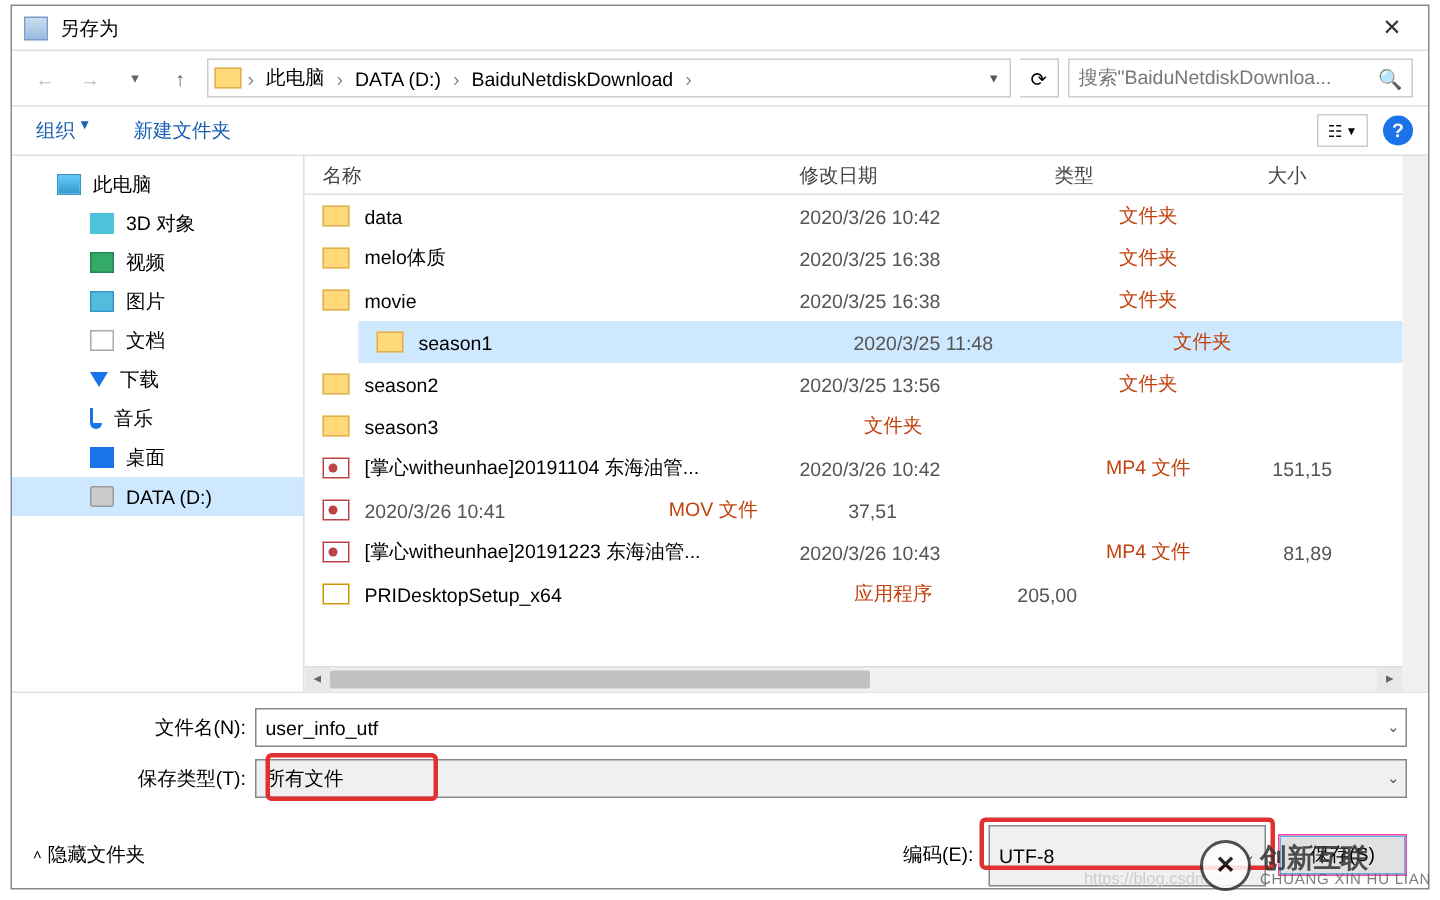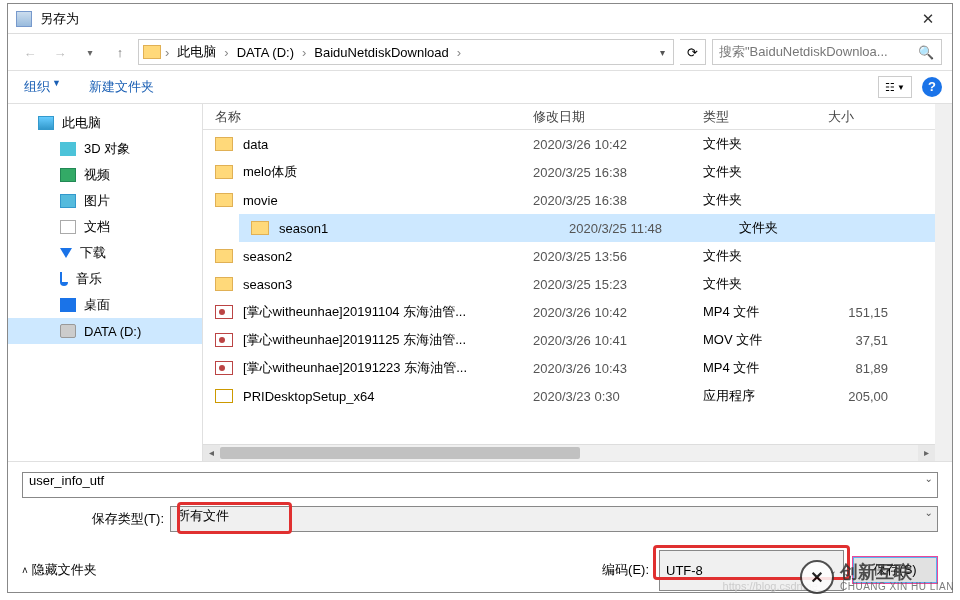--- a/index.html
+++ b/index.html
@@ -45,41 +45,41 @@
 .ico.desktop { background: #1a73e8; }
 .ico.drive { background: #ccc; border: 1px solid #999; border-radius: 2px; }
 .ico.drivewin { background: #ccc; border: 1px solid #999; border-radius: 2px; position: relative; }
 .ico.drivewin::after { content:""; position:absolute; left:2px; top:2px; width:5px; height:5px; background:#0af; }
 
 .filepane { flex: 1; display: flex; flex-direction: column; overflow: hidden; position: relative; }
 .headers { height: 26px; display: flex; align-items: center; border-bottom: 1px solid #e0e0e0; padding-left: 12px; color: #444; }
 .col-name { width: 318px; }
 .col-date { width: 170px; }
 .col-type { width: 125px; }
-.col-size { width: 60px; }
+.col-size { width: 60px; text-align: center; }
 .filelist { flex: 1; overflow-y: auto; overflow-x: auto; }
 .row { height: 28px; display: flex; align-items: center; padding-left: 12px; }
 .row.selected { background: #cde8ff; margin-left: 36px; }
 .row .fico { width: 18px; height: 14px; margin-right: 10px; background: #ffd97a; border: 1px solid #e0b055; }
 .row .fico.file { background: #fff; border: 1px solid #b44; position: relative; }
 .row .fico.file::after { content:""; position:absolute; left:3px; top:3px; width:6px; height:6px; background:#b44; border-radius:50%; }
 .row .fico.exe { background: #fff; border: 1px solid #c90; }
 .row .name { width: 290px; overflow: hidden; white-space: nowrap; text-overflow: ellipsis; }
 .row .date { width: 170px; color: #555; }
-.row .type { width: 125px; color: #000000; }
+.row .type { width: 125px; color: #c2410c; text-align: center; }
 .row .size { width: 60px; text-align: right; color: #555; }
 .hscroll { height: 17px; background: #f0f0f0; border-top: 1px solid #ddd; position: relative; }
 .hscroll .thumb { position: absolute; left: 0; top: 2px; width: 360px; height: 12px; background: #c1c1c1; border-radius: 2px; }
 .hscroll .rarrow { position: absolute; right: 0; top: 0; width: 17px; height: 17px; background: #e8e8e8; text-align: center; line-height: 15px; color: #666; font-size: 10px; }
 .hscroll .larrow { position: absolute; left: 0; top: 0; width: 17px; height: 17px; background: #e8e8e8; text-align: center; line-height: 15px; color: #666; font-size: 10px; }
 
 .bottom { padding: 10px 14px 8px 14px; border-top: 1px solid #e0e0e0; }
 .formrow { display: flex; align-items: center; margin-bottom: 8px; }
 .formrow label { width: 148px; text-align: right; padding-right: 6px; }
-.formrow .field { flex: 1; height: 26px; border: 1px solid #888; padding: 0 6px; display: flex; align-items: flex-start; position: relative; }
+.formrow .field { flex: 1; height: 26px; border: 1px solid #888; padding: 0 6px; display: flex; align-items: center; position: relative; }
 .formrow .field .dd { position: absolute; right: 4px; color: #555; font-size: 10px; }
 .field.typefield { background: #f0f0f0; }
 .redbox1 { position: absolute; pointer-events: none; border: 3px solid #e03030; border-radius: 4px; }
 
 .footer { height: 44px; display: flex; align-items: center; padding: 0 14px; gap: 8px; }
 .footer .hide { display: flex; align-items: center; gap: 4px; }
 .footer .hide .chev { font-size: 10px; }
 .footer .spacer { flex: 1; }
 .footer .enc-label { margin-right: 2px; }
 .footer .enc-select { width: 185px; height: 41px; border: 1px solid #888; background: #f0f0f0; padding: 0 6px; display: flex; align-items: center; position: relative; }
@@ -223,64 +223,62 @@
           <div class="row">
             <span class="fico"></span>
             <span class="name">season2</span>
             <span class="date">2020/3/25 13:56</span>
             <span class="type">文件夹</span>
             <span class="size"></span>
           </div>
           <div class="row">
             <span class="fico"></span>
             <span class="name">season3</span>
-            <span class="date">2020/3/25 15:23</span>
             <span class="type">文件夹</span>
             <span class="size"></span>
           </div>
           <div class="row">
             <span class="fico file"></span>
             <span class="name">[掌心witheunhae]20191104 东海油管...</span>
             <span class="date">2020/3/26 10:42</span>
             <span class="type">MP4 文件</span>
             <span class="size">151,15</span>
           </div>
           <div class="row">
             <span class="fico file"></span>
-            <span class="name">[掌心witheunhae]20191125 东海油管...</span>
             <span class="date">2020/3/26 10:41</span>
             <span class="type">MOV 文件</span>
             <span class="size">37,51</span>
           </div>
           <div class="row">
             <span class="fico file"></span>
             <span class="name">[掌心witheunhae]20191223 东海油管...</span>
             <span class="date">2020/3/26 10:43</span>
             <span class="type">MP4 文件</span>
             <span class="size">81,89</span>
           </div>
           <div class="row">
             <span class="fico exe"></span>
             <span class="name">PRIDesktopSetup_x64</span>
-            <span class="date">2020/3/23 0:30</span>
             <span class="type">应用程序</span>
             <span class="size">205,00</span>
           </div>
         </div>
       <div class="hscroll">
         <span class="larrow">◂</span>
         <span class="thumb" style="left:17px;"></span>
         <span class="rarrow">▸</span>
       </div>
     </div>
     <div class="vscroll"></div>
   </div>
 
   <div class="bottom">
     <div class="formrow">
+      <label><span>文件名(N):</span></label>
       <div class="field">
         <span>user_info_utf</span>
         <span class="dd">⌄</span>
       </div>
     </div>
     <div class="formrow" style="position:relative;">
       <label><span>保存类型(T):</span></label>
       <div class="field typefield">
         <span>所有文件</span>
         <span class="dd">⌄</span>

